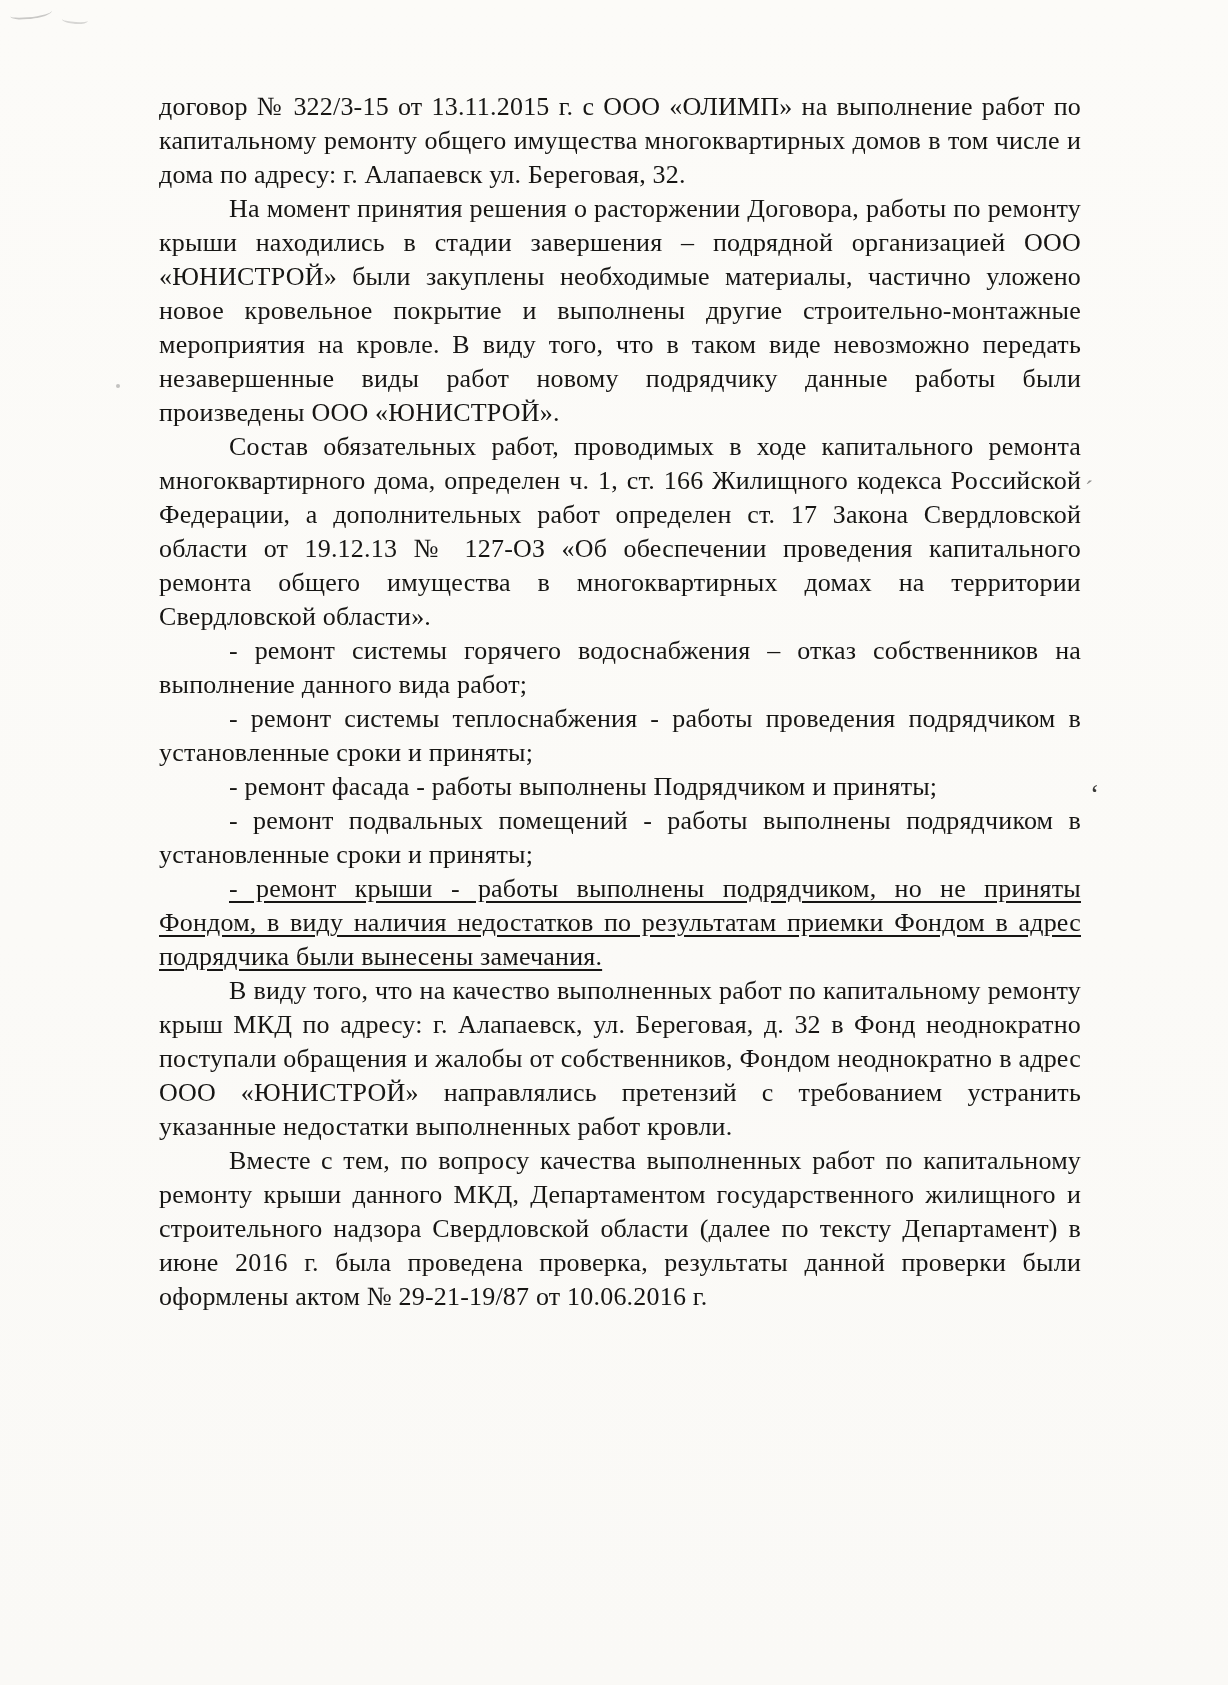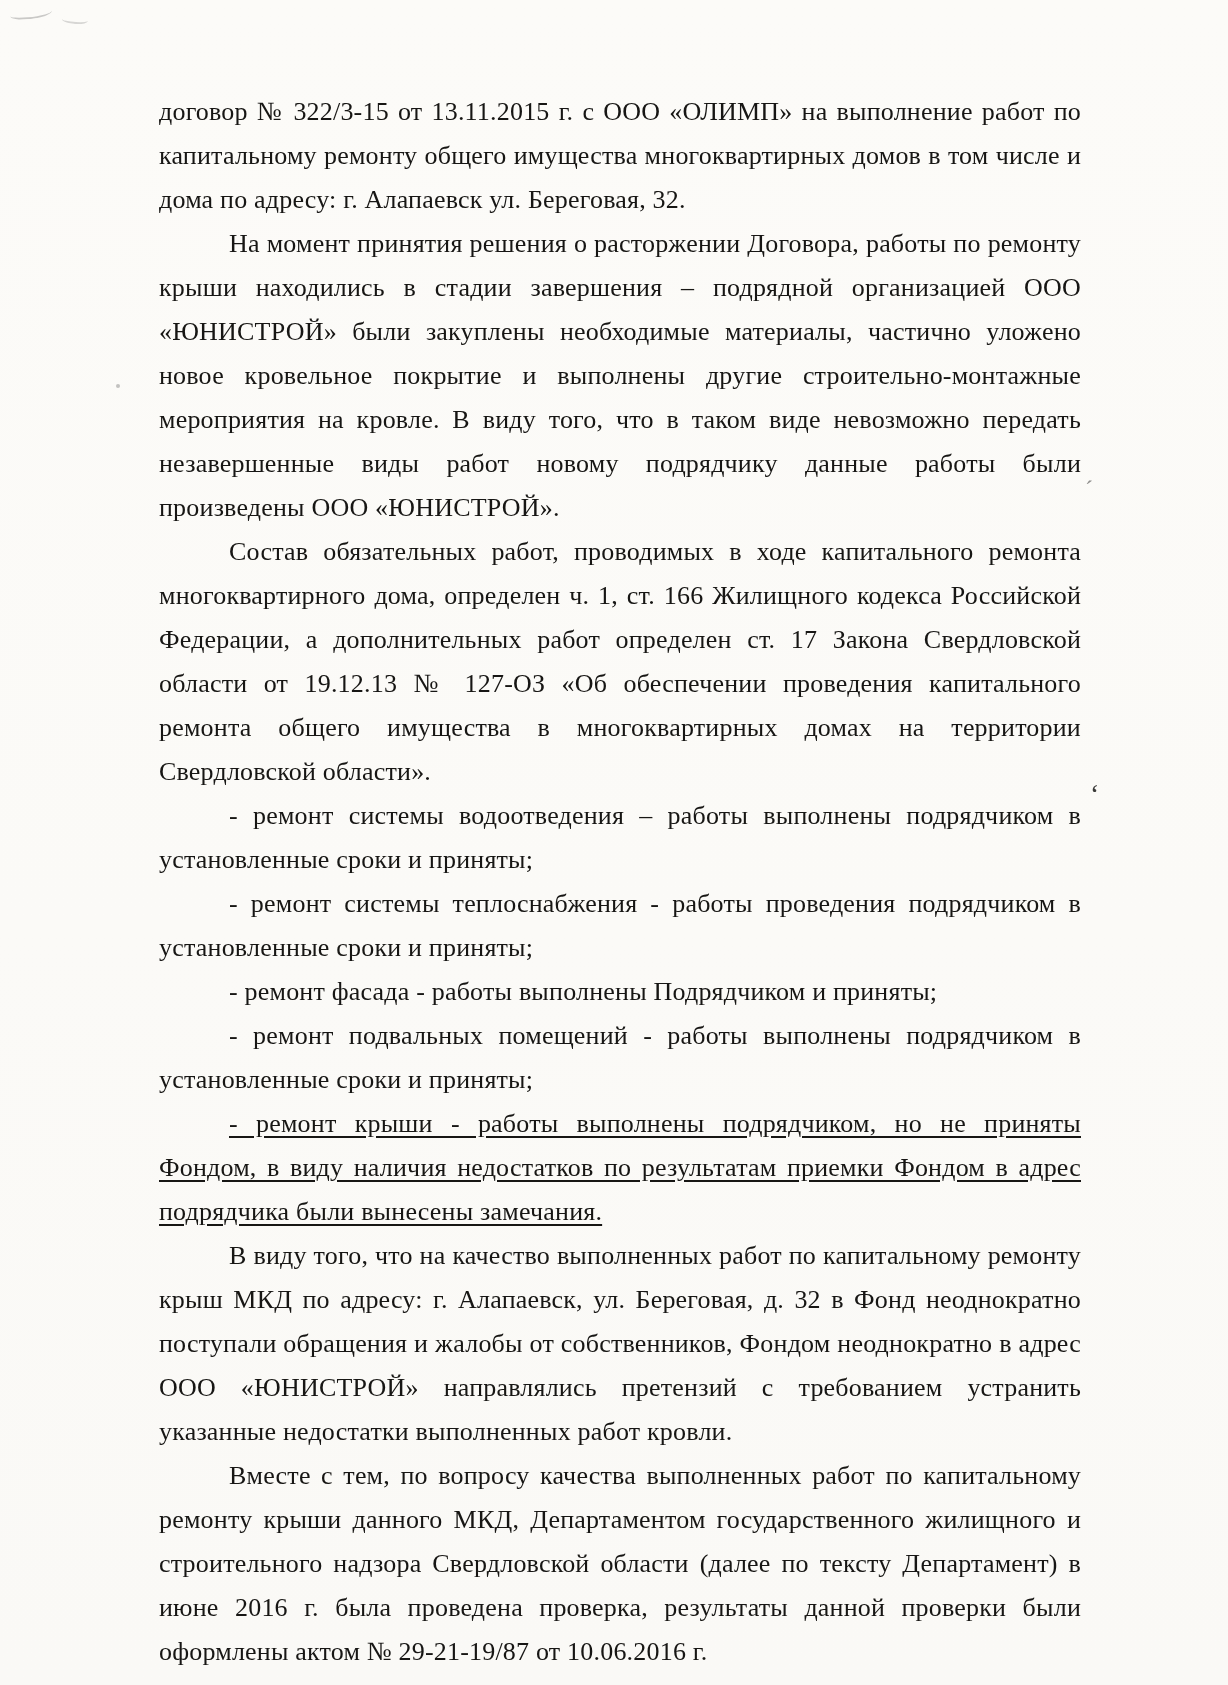--- a/index.html
+++ b/index.html
@@ -16,21 +16,21 @@
     overflow: hidden;
     font-family: "Liberation Serif", "DejaVu Serif", serif;
     color: #171614;
   }
   .text-block {
     position: absolute;
     left: 159px;
     top: 90px;
     width: 922px;
     font-size: 26px;
-    line-height: 44px;
+    line-height: 34px;
     text-align: justify;
     letter-spacing: 0.2px;
   }
   .text-block p {
     margin: 0;
     text-indent: 70px;
   }
   .text-block p.no-indent {
     text-indent: 0;
   }
@@ -84,22 +84,22 @@
   <div class="text-block">
 
     <p class="no-indent">договор № 322/3-15 от 13.11.2015 г. с ООО «ОЛИМП» на выполнение работ по капитальному ремонту общего имущества многоквартирных домов в том числе и дома по адресу: г. Алапаевск ул. Береговая, 32.</p>
 
     <p>На момент принятия решения о расторжении Договора, работы по ремонту крыши находились в стадии завершения – подрядной организацией ООО «ЮНИСТРОЙ» были закуплены необходимые материалы, частично уложено новое кровельное покрытие и выполнены другие строительно-монтажные мероприятия на кровле. В виду того, что в таком виде невозможно передать незавершенные виды работ новому подрядчику данные работы были произведены ООО «ЮНИСТРОЙ».</p>
 
     <p>Состав обязательных работ, проводимых в ходе капитального ремонта многоквартирного дома, определен ч. 1, ст. 166 Жилищного кодекса Российской Федерации, а дополнительных работ определен ст. 17 Закона Свердловской области от 19.12.13 № 127-ОЗ «Об обеспечении проведения капитального ремонта общего имущества в многоквартирных домах на территории Свердловской области».</p>
 
 
 
+    <p>- ремонт системы горячего водоснабжения – отказ собственников на выполнение данного вида работ;</p>
 
-    <p>- ремонт системы водоотведения – работы выполнены подрядчиком в установленные сроки и приняты;</p>
 
 
     <p>- ремонт системы теплоснабжения - работы проведения подрядчиком в установленные сроки и приняты;</p>
 
     <p>- ремонт фасада - работы выполнены Подрядчиком и приняты;</p>
 
     <p>- ремонт подвальных помещений - работы выполнены подрядчиком в установленные сроки и приняты;</p>
 
     <p class="u">- ремонт крыши - работы выполнены подрядчиком, но не приняты Фондом, в виду наличия недостатков по результатам приемки Фондом в адрес подрядчика были вынесены замечания.</p>
 

